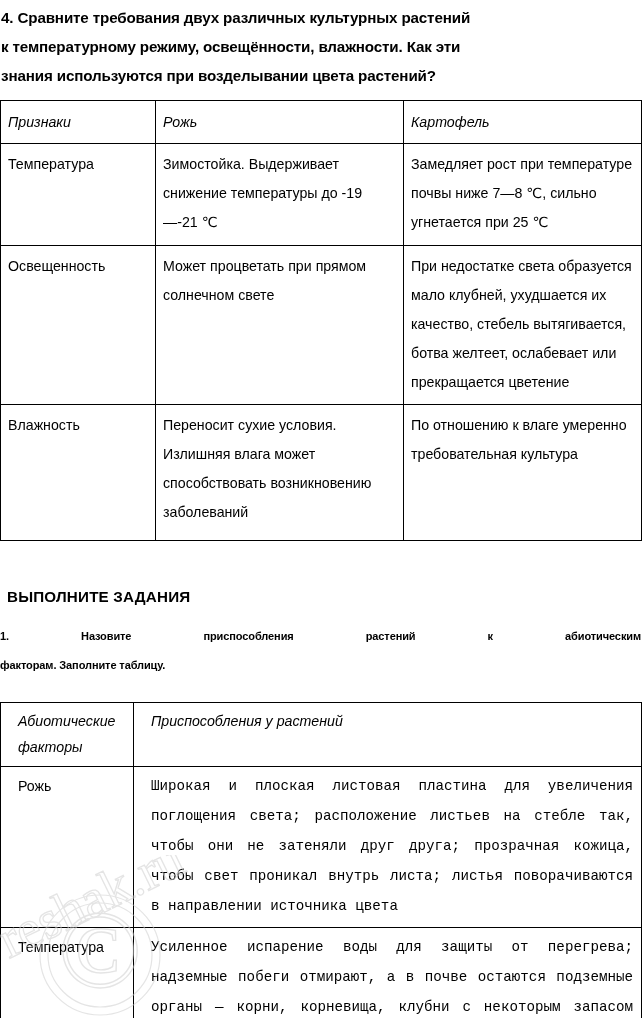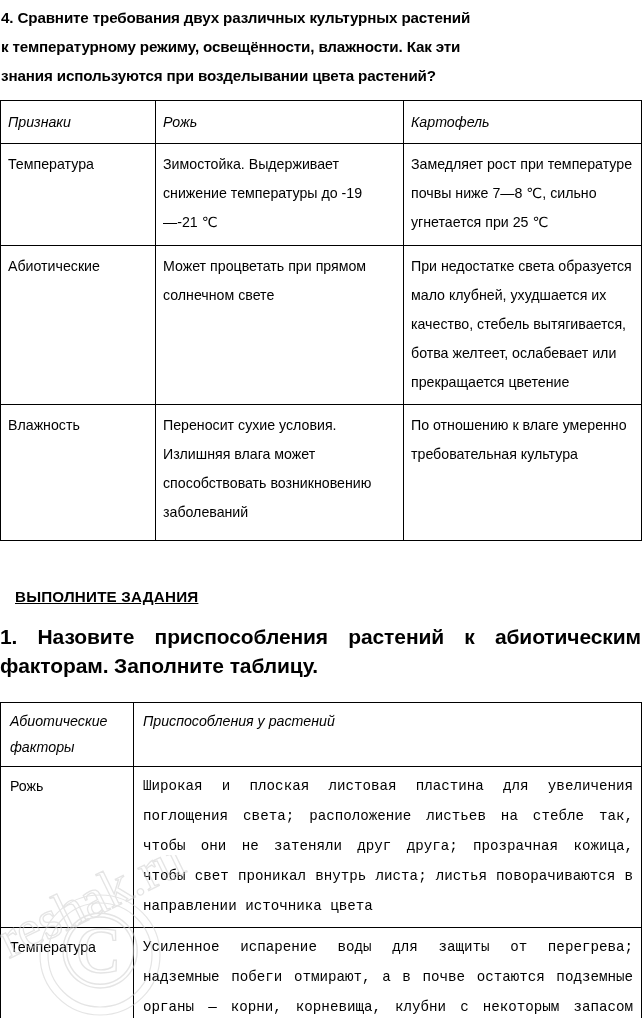--- a/index.html
+++ b/index.html
@@ -54,39 +54,38 @@
   .question-4 {
     position: absolute;
     left: 0px;
     top: 3px;
     width: 641px;
   }
   .question-4 > span { display: block; }
 
   .section-heading {
     position: absolute;
-    left: 15px;
+    left: 7px;
     top: 586px;
     font-weight: bold;
     font-size: 15.2px;
     line-height: 22px;
     letter-spacing: 0.2px;
-    text-decoration: underline;
   }
 
   .question-1 {
     position: absolute;
     left: 0px;
     top: 622px;
     width: 641px;
   }
   .question-1 .ln {
     display: block;
     font-weight: bold;
-    font-size: 21px;
+    font-size: 11px;
     line-height: 29px;
     letter-spacing: -0.1px;
   }
   .ln.justify {
     text-align: justify;
     text-align-last: justify;
   }
 
   
   table.doc-table {
@@ -139,21 +138,21 @@
     width: 641px;
   }
   #table-adaptations col.c1 { width: 133px; }
   #table-adaptations col.c2 { width: 508px; }
 
   #table-adaptations tr.r-head td { height: 52px; }
   #table-adaptations tr.r-light td { height: 127px; }
   #table-adaptations tr.r-temp td { height: 150px; }
 
   #table-adaptations .cellbox {
-    padding: 4px 8px 6px 9px;
+    padding: 4px 8px 6px 17px;
     line-height: 30px;
   }
   #table-adaptations .cellbox.head {
     line-height: 26px;
     padding-top: 5px;
   }
 </style>
 </head>
 <body>
 
@@ -191,21 +190,21 @@
         <td>
           <div class="cellbox">Зимостойка. Выдерживает снижение температуры до -19—-21 ℃</div>
         </td>
         <td>
           <div class="cellbox">Замедляет рост при температуре почвы ниже 7—8 ℃, сильно угнетается при 25 ℃</div>
         </td>
       </tr>
 
       <tr class="r-light">
         <td>
-          <div class="cellbox">Абиотические</div>
+          <div class="cellbox">Освещенность</div>
         </td>
         <td>
           <div class="cellbox">Может процветать при прямом солнечном свете</div>
         </td>
         <td>
           <div class="cellbox">При недостатке света образуется мало клубней, ухудшается их качество, стебель вытягивается, ботва желтеет, ослабевает или прекращается цветение</div>
         </td>
       </tr>
 
       <tr class="r-hum">

